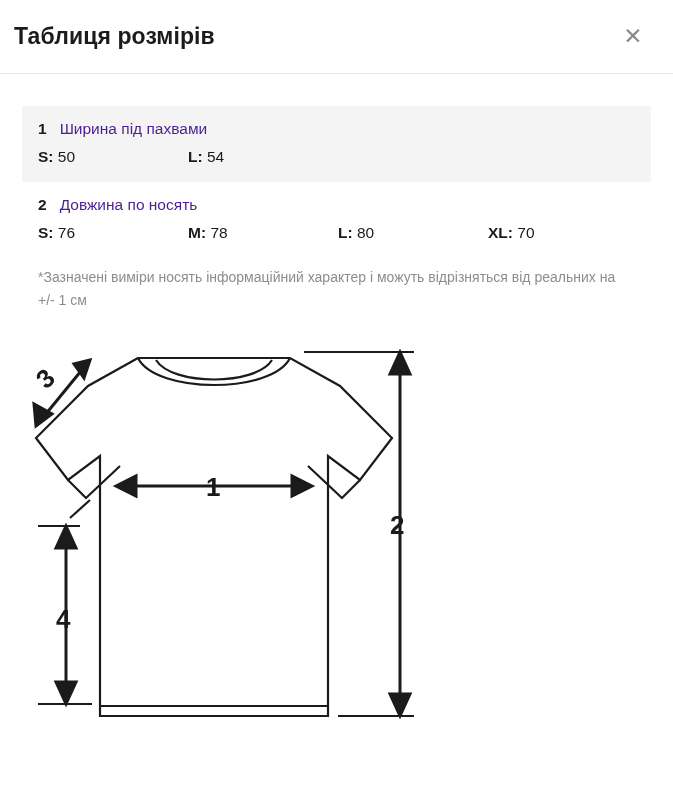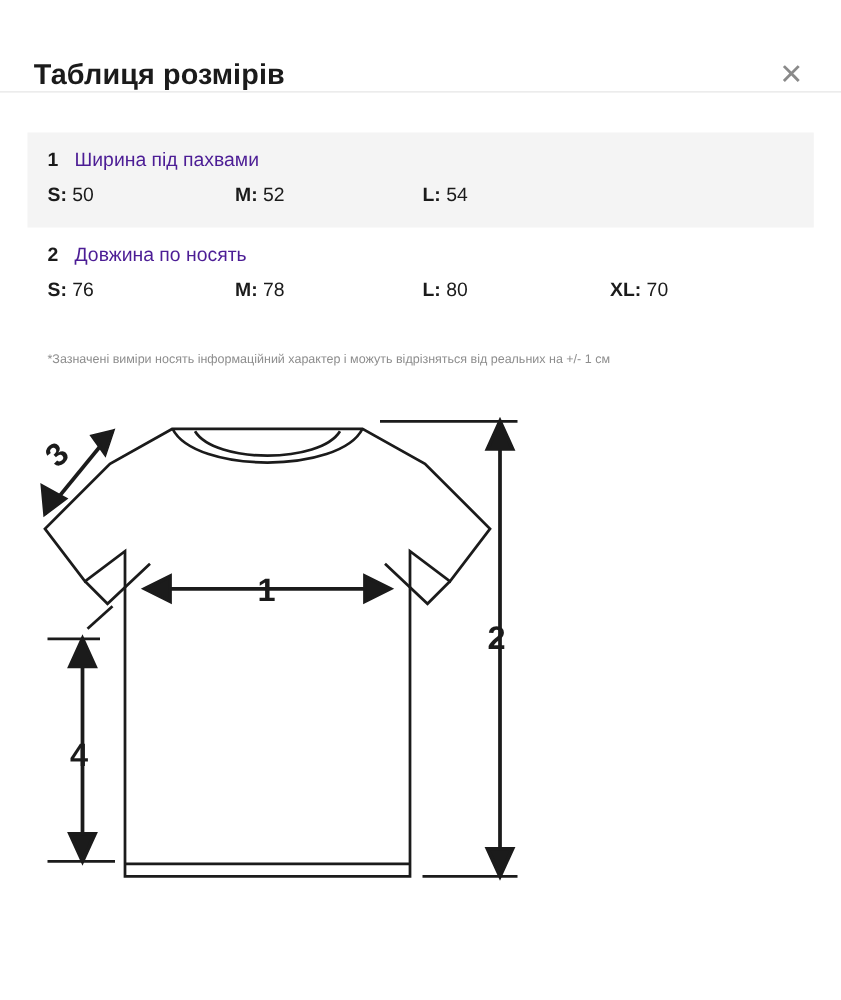--- a/index.html
+++ b/index.html
@@ -18,23 +18,23 @@
     width: 673px;
     height: 800px;
     background: #ffffff;
     position: relative;
     box-sizing: border-box;
   }
   .modal-header {
     height: 74px;
     border-bottom: 1px solid #e6e6e6;
     display: flex;
-    align-items: flex-end;
+    align-items: center;
     justify-content: space-between;
-    padding: 0 22px 0 27px;
+    padding: 0 22px 0 14px;
     box-sizing: border-box;
   }
   .modal-title {
     font-size: 23px;
     font-weight: bold;
     color: #1b1b1b;
     letter-spacing: 0.1px;
   }
   .close-btn {
     width: 28px;
@@ -84,22 +84,22 @@
   .size-cell {
     font-size: 15.5px;
     color: #1b1b1b;
     width: 150px;
     flex: 0 0 150px;
   }
   .size-cell .sz-label {
     font-weight: bold;
   }
   .note {
-    margin: 22px 16px 0 16px;
-    font-size: 10px;
+    margin: 8px 16px 0 16px;
+    font-size: 14px;
     line-height: 1.65;
     color: #8d8d8d;
   }
   .diagram-wrap {
     margin-top: 26px;
     padding: 0 6px;
     box-sizing: border-box;
   }
   svg.tee {
     display: block;
@@ -117,21 +117,20 @@
 
   <div class="modal-body">
 
     <div class="measure-row shaded">
       <div class="measure-head">
         <span class="measure-num">1</span>
         <span class="measure-name">Ширина під пахвами</span>
       </div>
       <div class="sizes">
         <div class="size-cell"><span class="sz-label">S:</span> <span>50</span></div>
-        <div class="size-cell"><span class="sz-label">M:</span> <span>52</span></div>
         <div class="size-cell"><span class="sz-label">L:</span> <span>54</span></div>
       </div>
     </div>
 
     <div class="measure-row">
       <div class="measure-head">
         <span class="measure-num">2</span>
         <span class="measure-name">Довжина по носять</span>
       </div>
       <div class="sizes">

